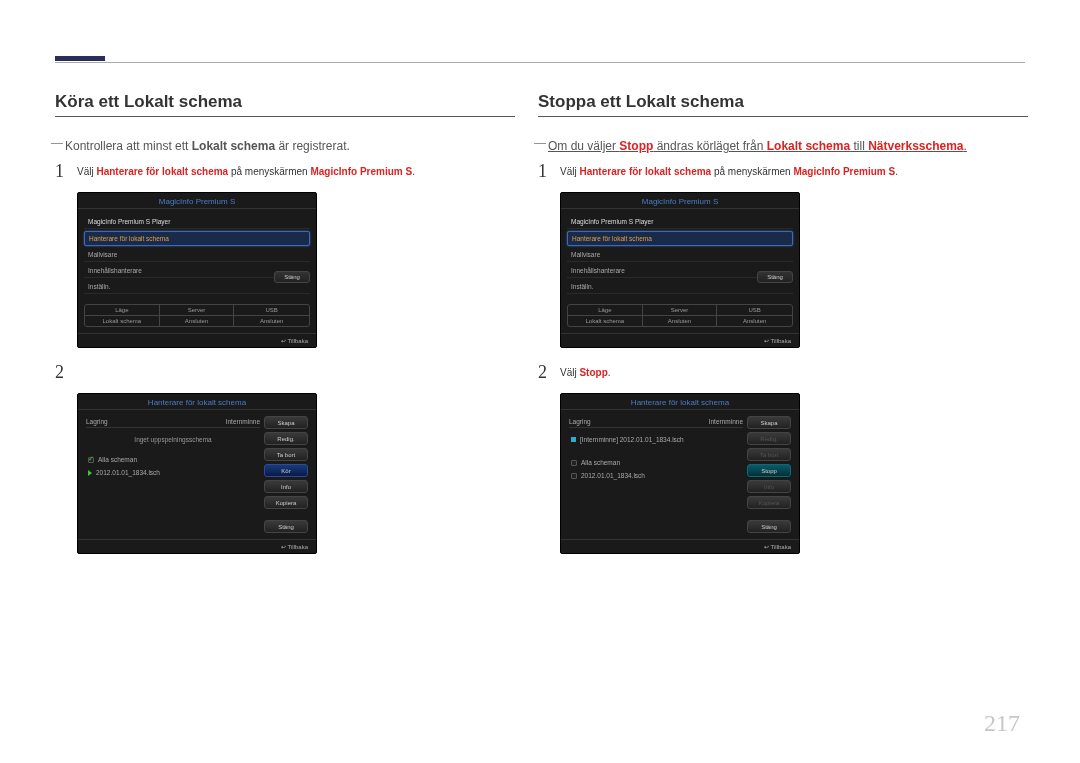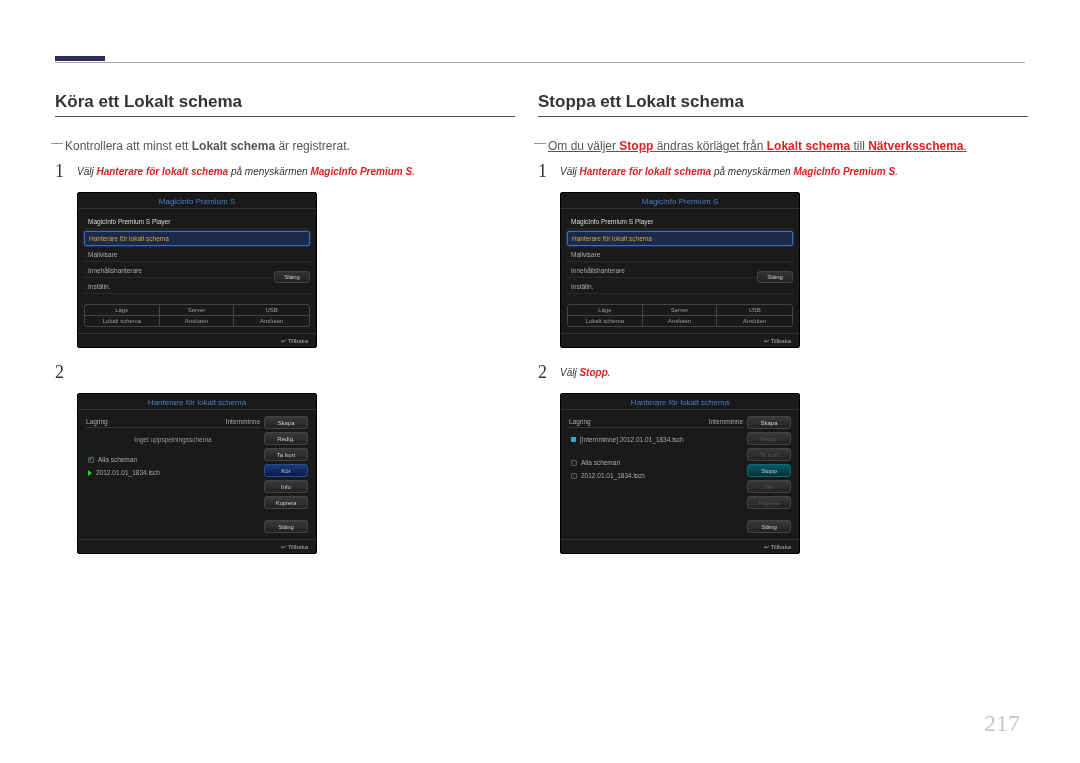--- a/index.html
+++ b/index.html
@@ -52,21 +52,21 @@
   }
   .step { display: flex; align-items: flex-start; margin: 8px 0 10px 0; }
   .step-num {
     font-size: 18px;
     font-weight: normal;
     width: 22px;
     flex-shrink: 0;
     color: #333;
     font-family: Georgia, serif;
   }
-  .step-text { font-size: 10px; color: #333; padding-top: 5px; font-style: italic; }
+  .step-text { font-size: 10px; color: #333; padding-top: 5px; }
   .bold { font-weight: bold; }
   .red { color: #d22; font-weight: bold; }
   
   
   .shot {
     width: 240px;
     margin: 6px 0 14px 22px;
     background: #1a1a1a;
     border: 1px solid #000;
     border-radius: 2px;

